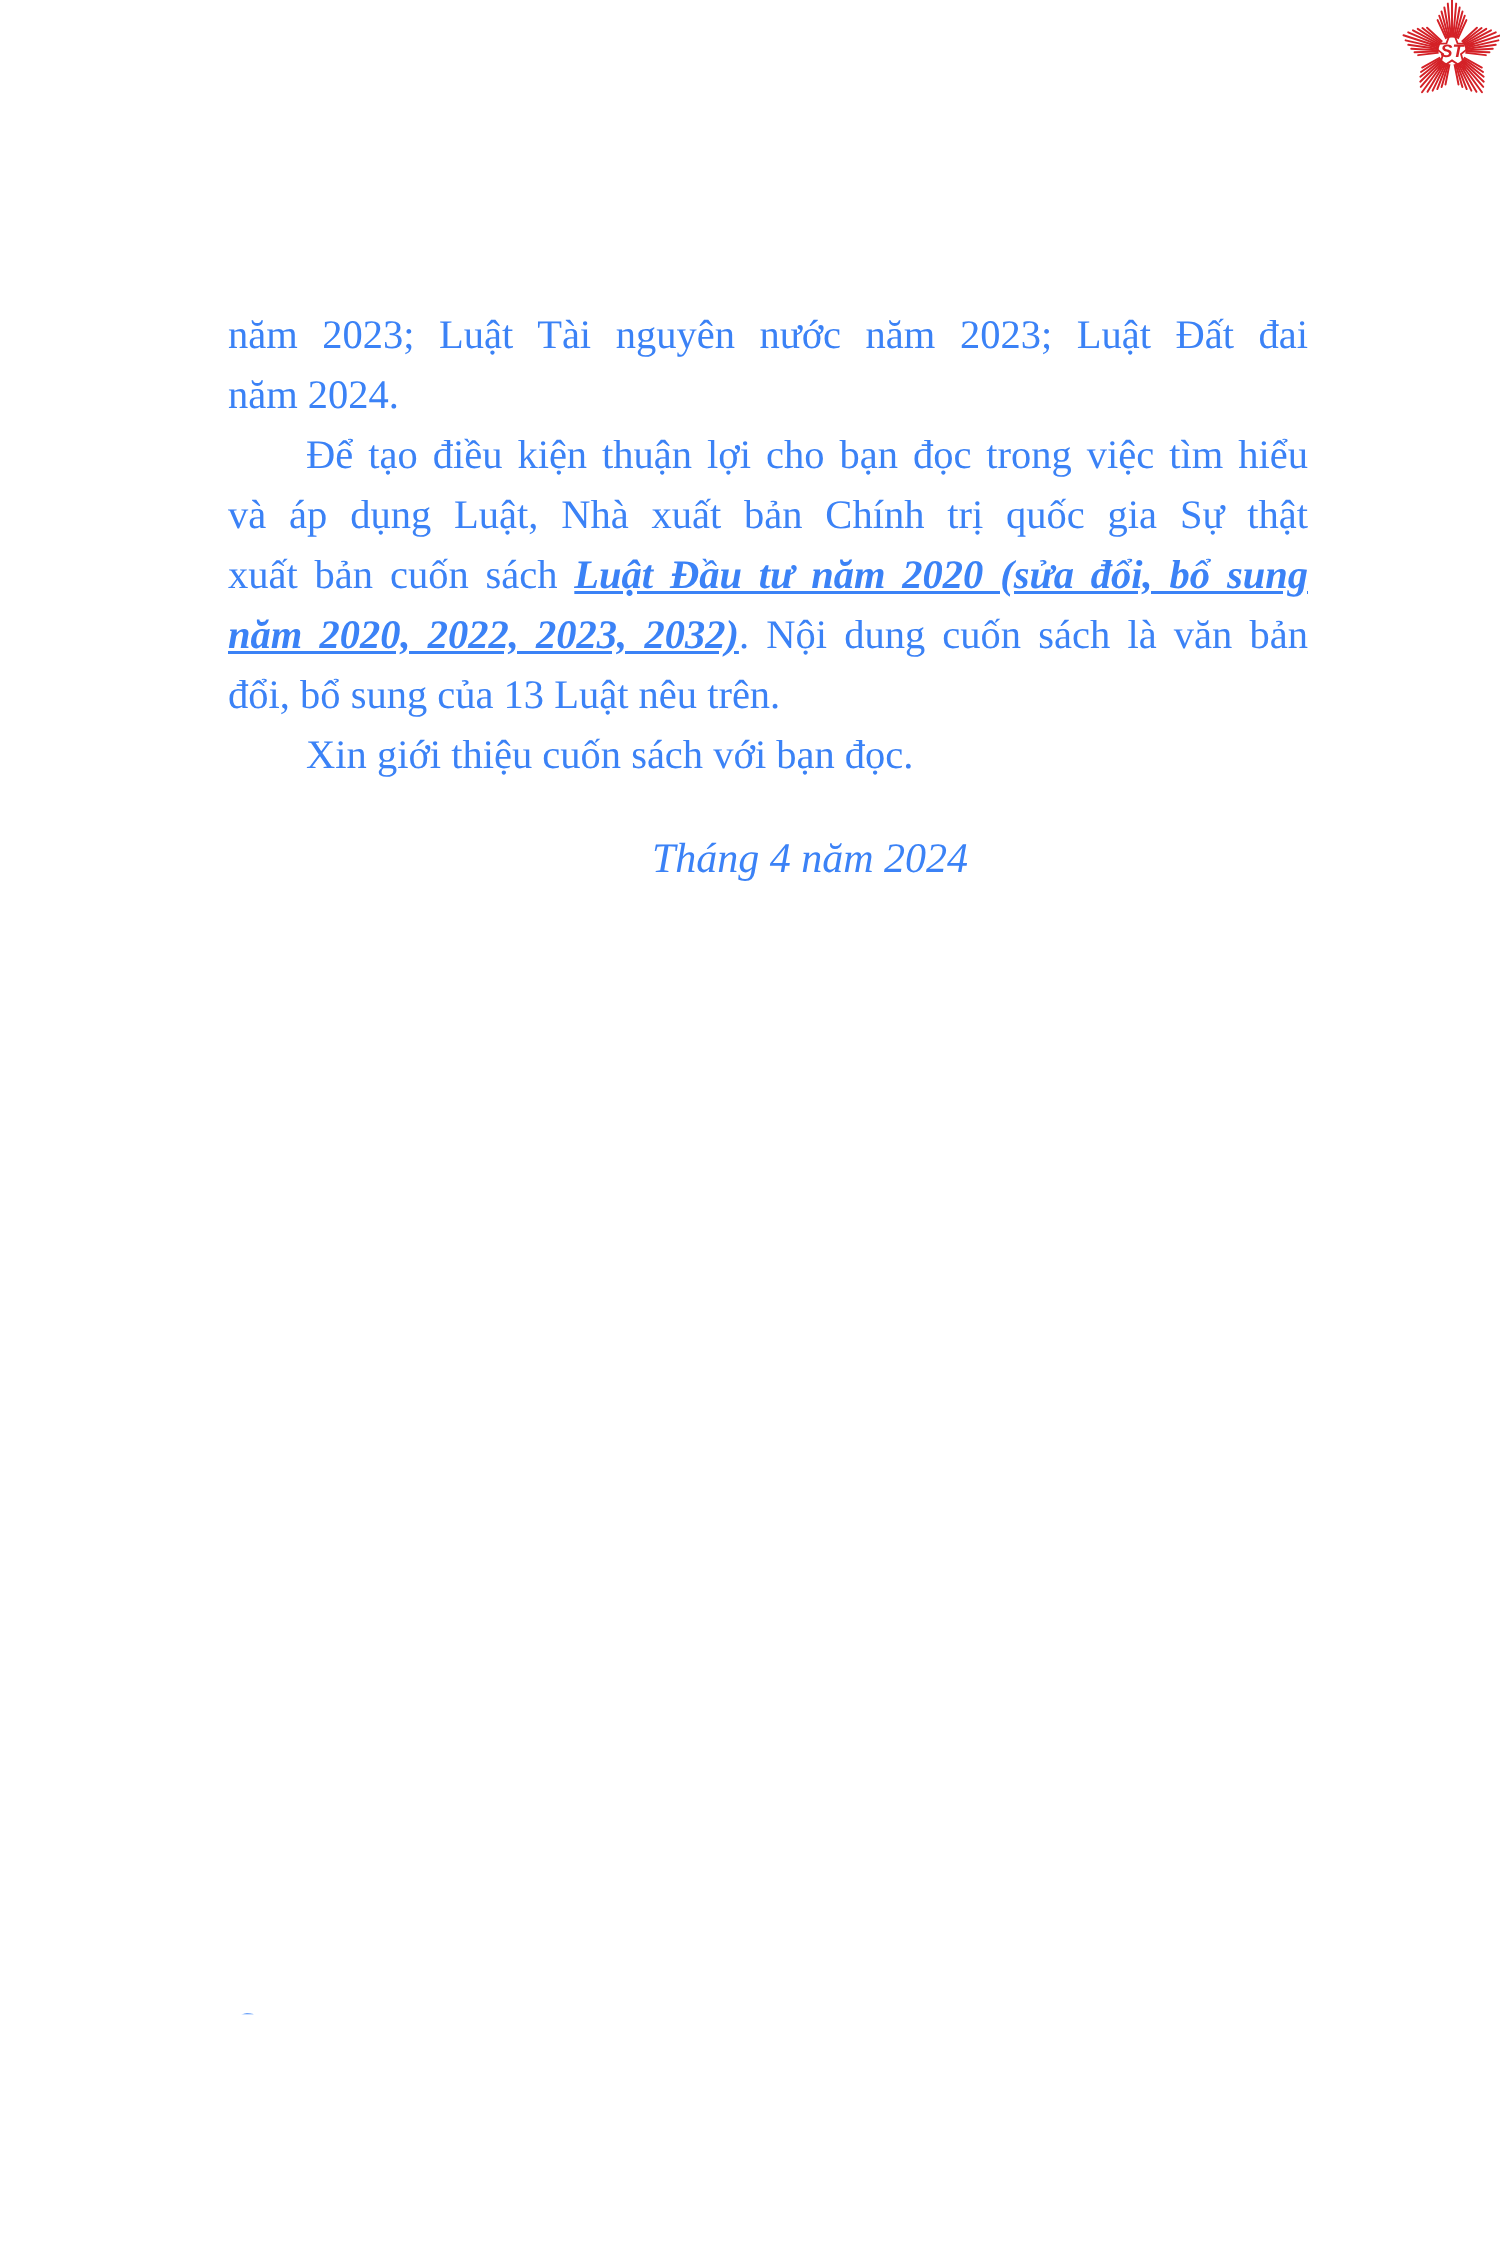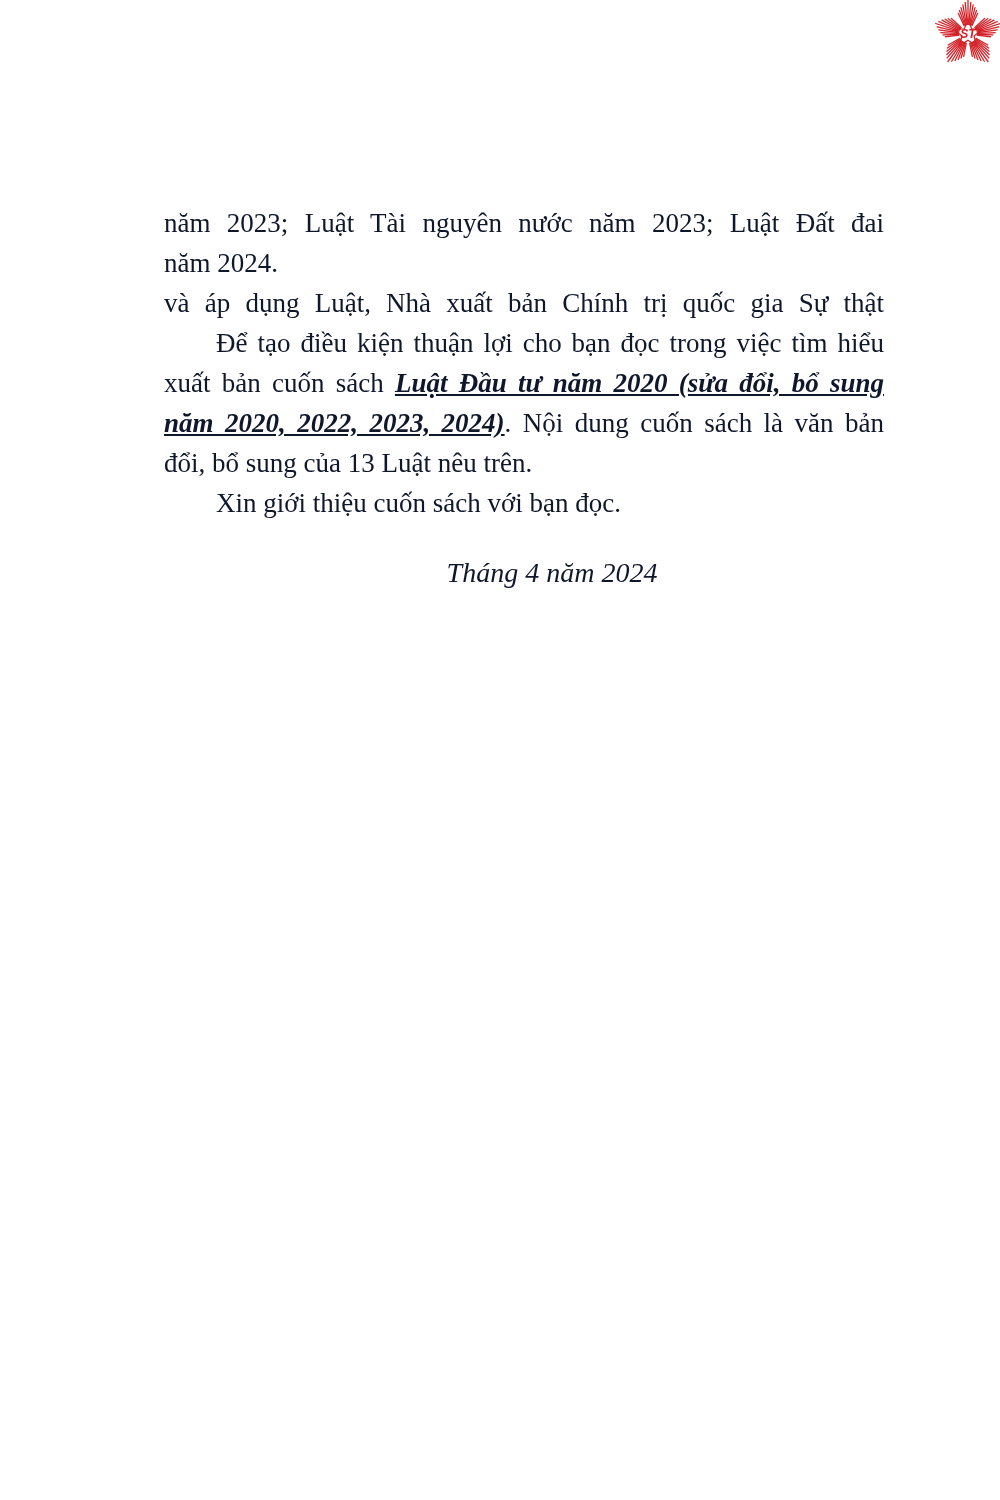--- a/index.html
+++ b/index.html
@@ -7,32 +7,32 @@
     padding: 0;
     background: #ffffff;
   }
   .page {
     position: relative;
     width: 1000px;
     height: 1343px;
     background: #ffffff;
     overflow: hidden;
     font-family: "Liberation Serif", "DejaVu Serif", serif;
-    color: #0f172a;
+    color: #3b82f6;
   }
   .logo {
     position: absolute;
     left: 928px;
     top: -6px;
     width: 80px;
     height: 80px;
   }
   .text-block {
     position: absolute;
-    left: 164px;
+    left: 152px;
     top: 203px;
     width: 720px;
     font-size: 27px;
     line-height: 40px;
   }
   .line {
     text-align: left;
     text-align-last: left;
   }
   .line.just {
@@ -97,24 +97,24 @@
     </g>
     <circle cx="40" cy="40" r="9" fill="#ffffff"></circle>
     <polygon points="40,25 43.7,34.9 54.3,35.4 46,42 48.8,52.1 40,46.3 31.2,52.1 34,42 25.7,35.4 36.3,34.9" fill="none" stroke="#d42127" stroke-width="1.2"></polygon>
     <text x="40" y="44" text-anchor="middle" font-family="Liberation Sans, sans-serif" font-weight="bold" font-style="italic" font-size="12" fill="#d42127">ST</text>
   </svg>
 
   <div class="text-block">
     <div>
         <div class="line just"><span>năm 2023; Luật Tài nguyên nước năm 2023; Luật Đất đai</span></div>
         <div class="line"><span>năm 2024.</span></div>
+        <div class="line just ind"><span>Để tạo điều kiện thuận lợi cho bạn đọc trong việc tìm hiểu</span></div>
         <div class="line just"><span>và áp dụng Luật, Nhà xuất bản Chính trị quốc gia Sự thật</span></div>
-        <div class="line just ind"><span>Để tạo điều kiện thuận lợi cho bạn đọc trong việc tìm hiểu</span></div>
         <div class="line just"><span>xuất bản cuốn sách </span><span class="bi">Luật Đầu tư năm 2020 (sửa đổi, bổ sung</span></div>
-        <div class="line just"><span class="bi">năm 2020, 2022, 2023, 2024)</span><span>. Nội dung cuốn sách là văn bản</span></div>
+        <div class="line just"><span class="bi">năm 2020, 2022, 2023, 2032)</span><span>. Nội dung cuốn sách là văn bản</span></div>
         <div class="line"><span>đổi, bổ sung của 13 Luật nêu trên.</span></div>
         <div class="line ind"><span>Xin giới thiệu cuốn sách với bạn đọc.</span></div>
       </div>
 
     <div class="date-line">Tháng 4 năm 2024</div>
   </div>
 
   <div class="page-number">6</div>
 
 </div>

